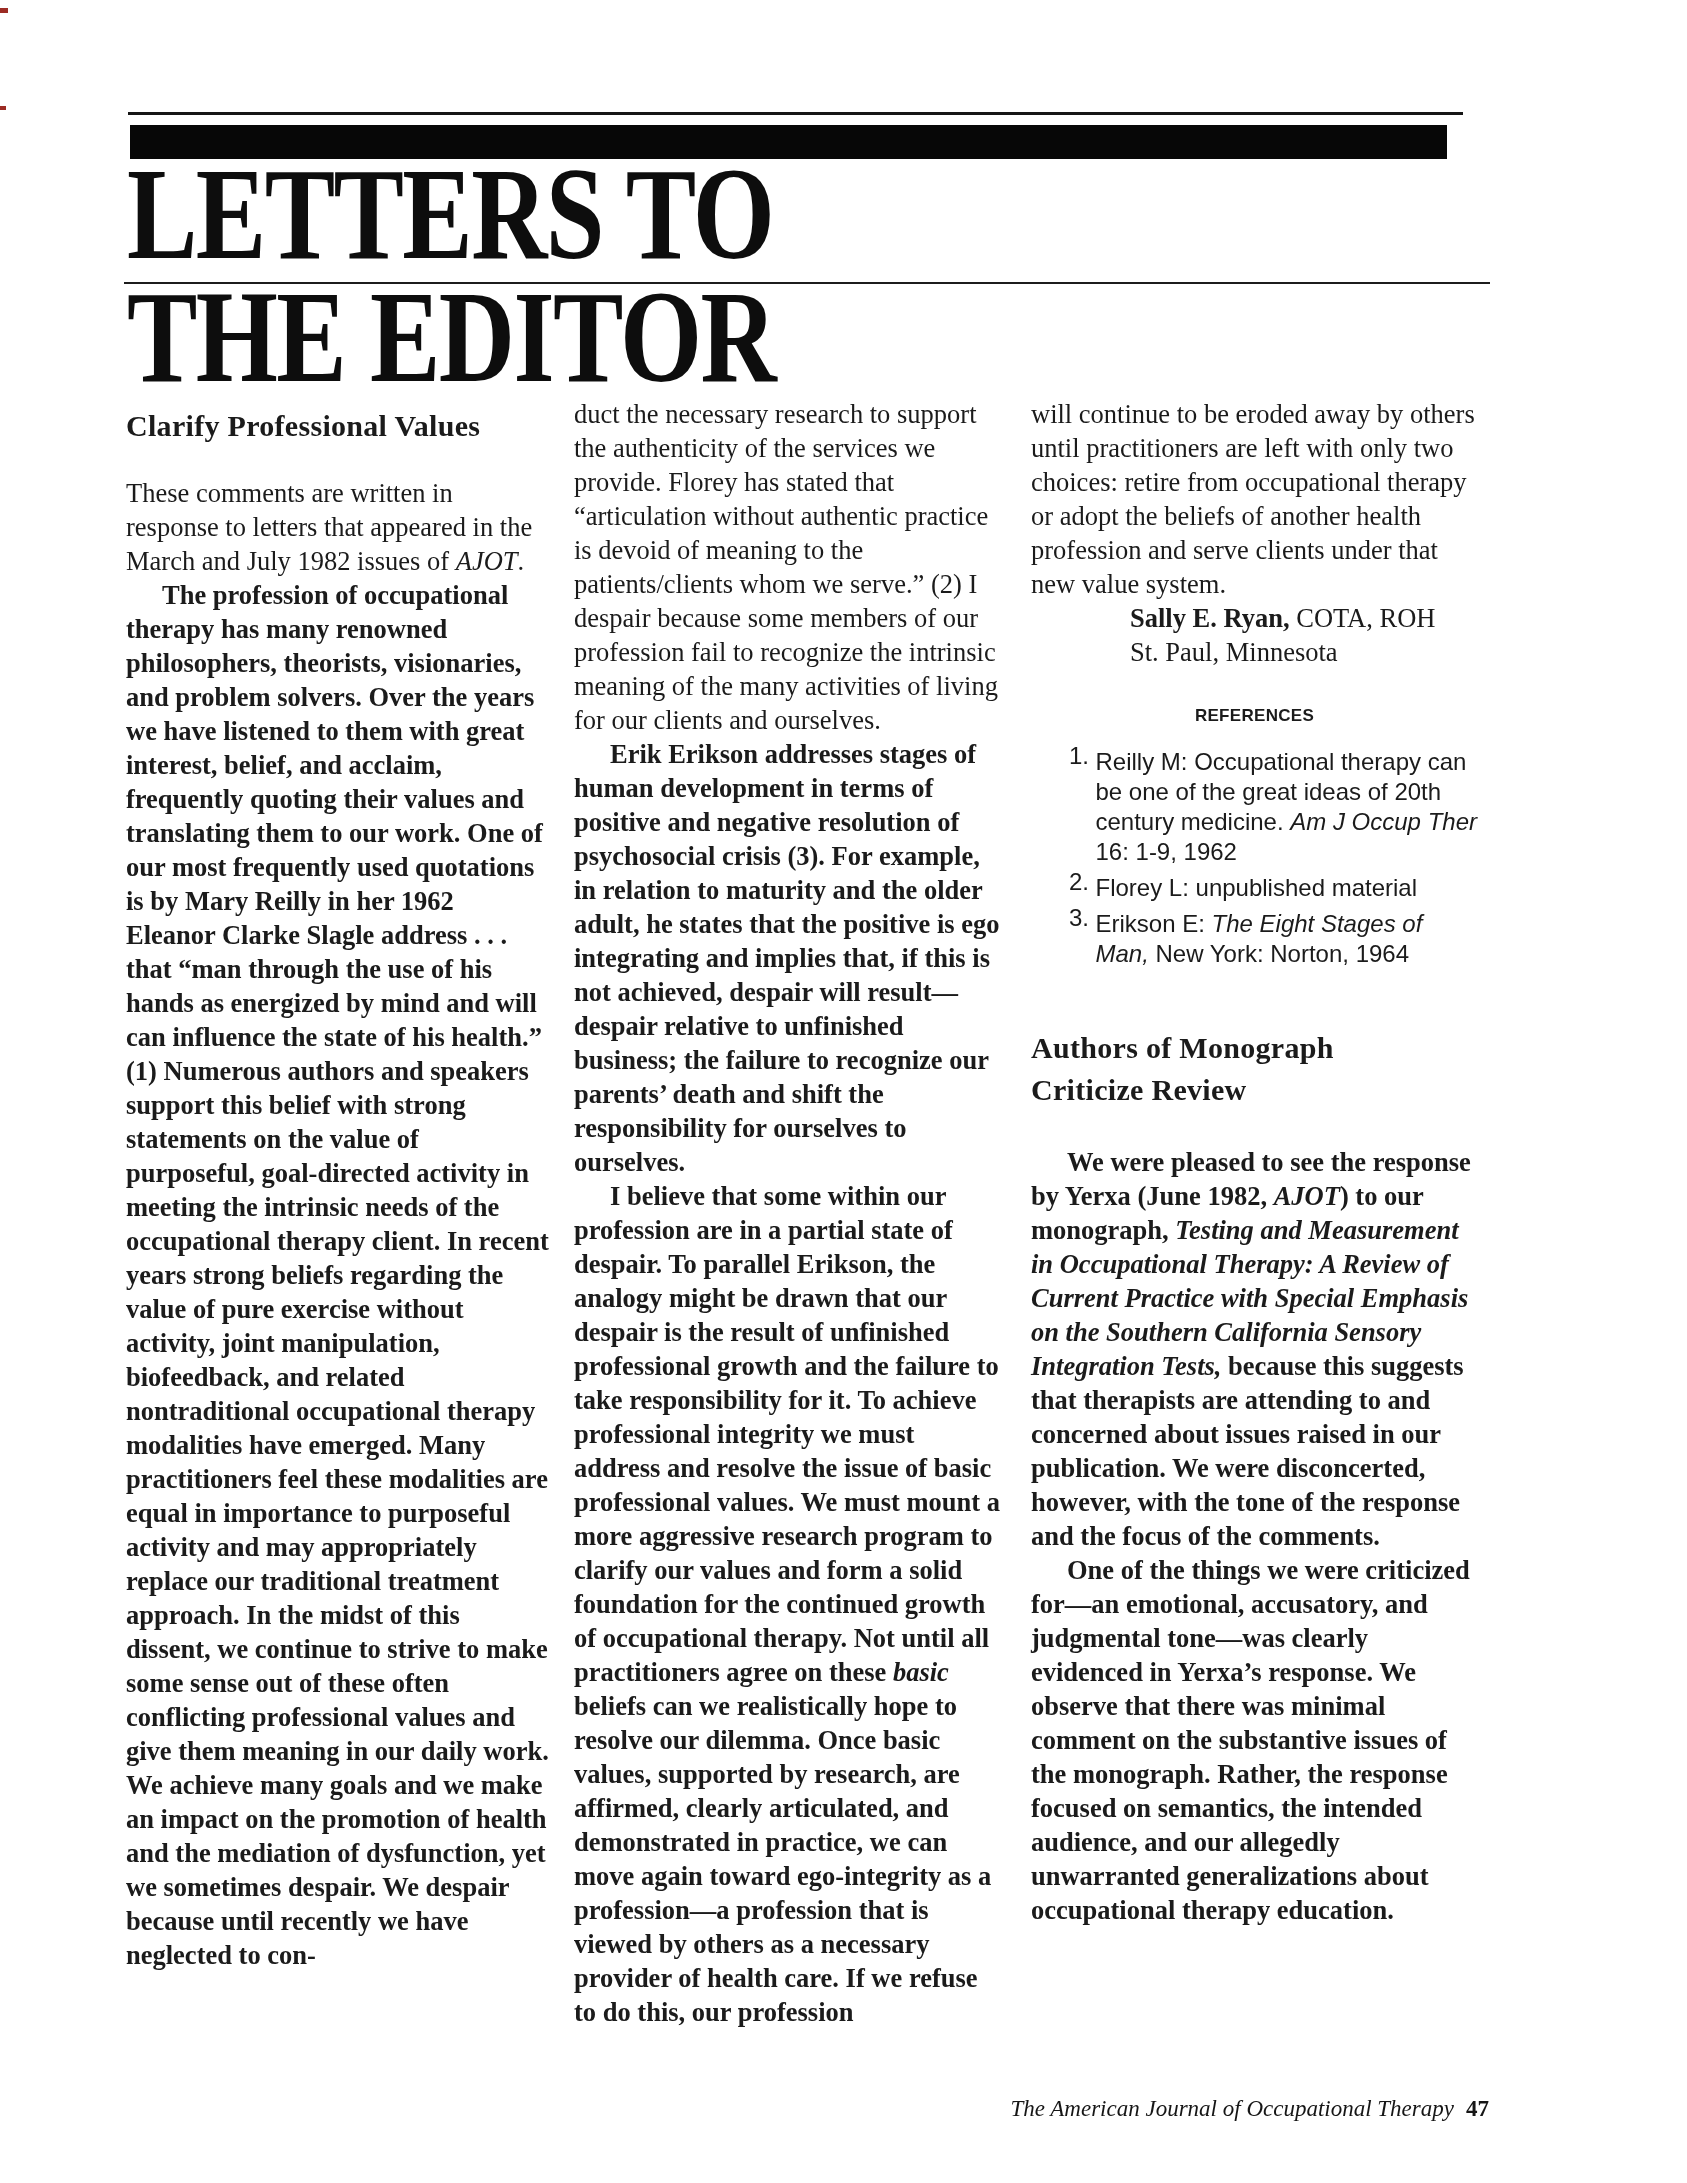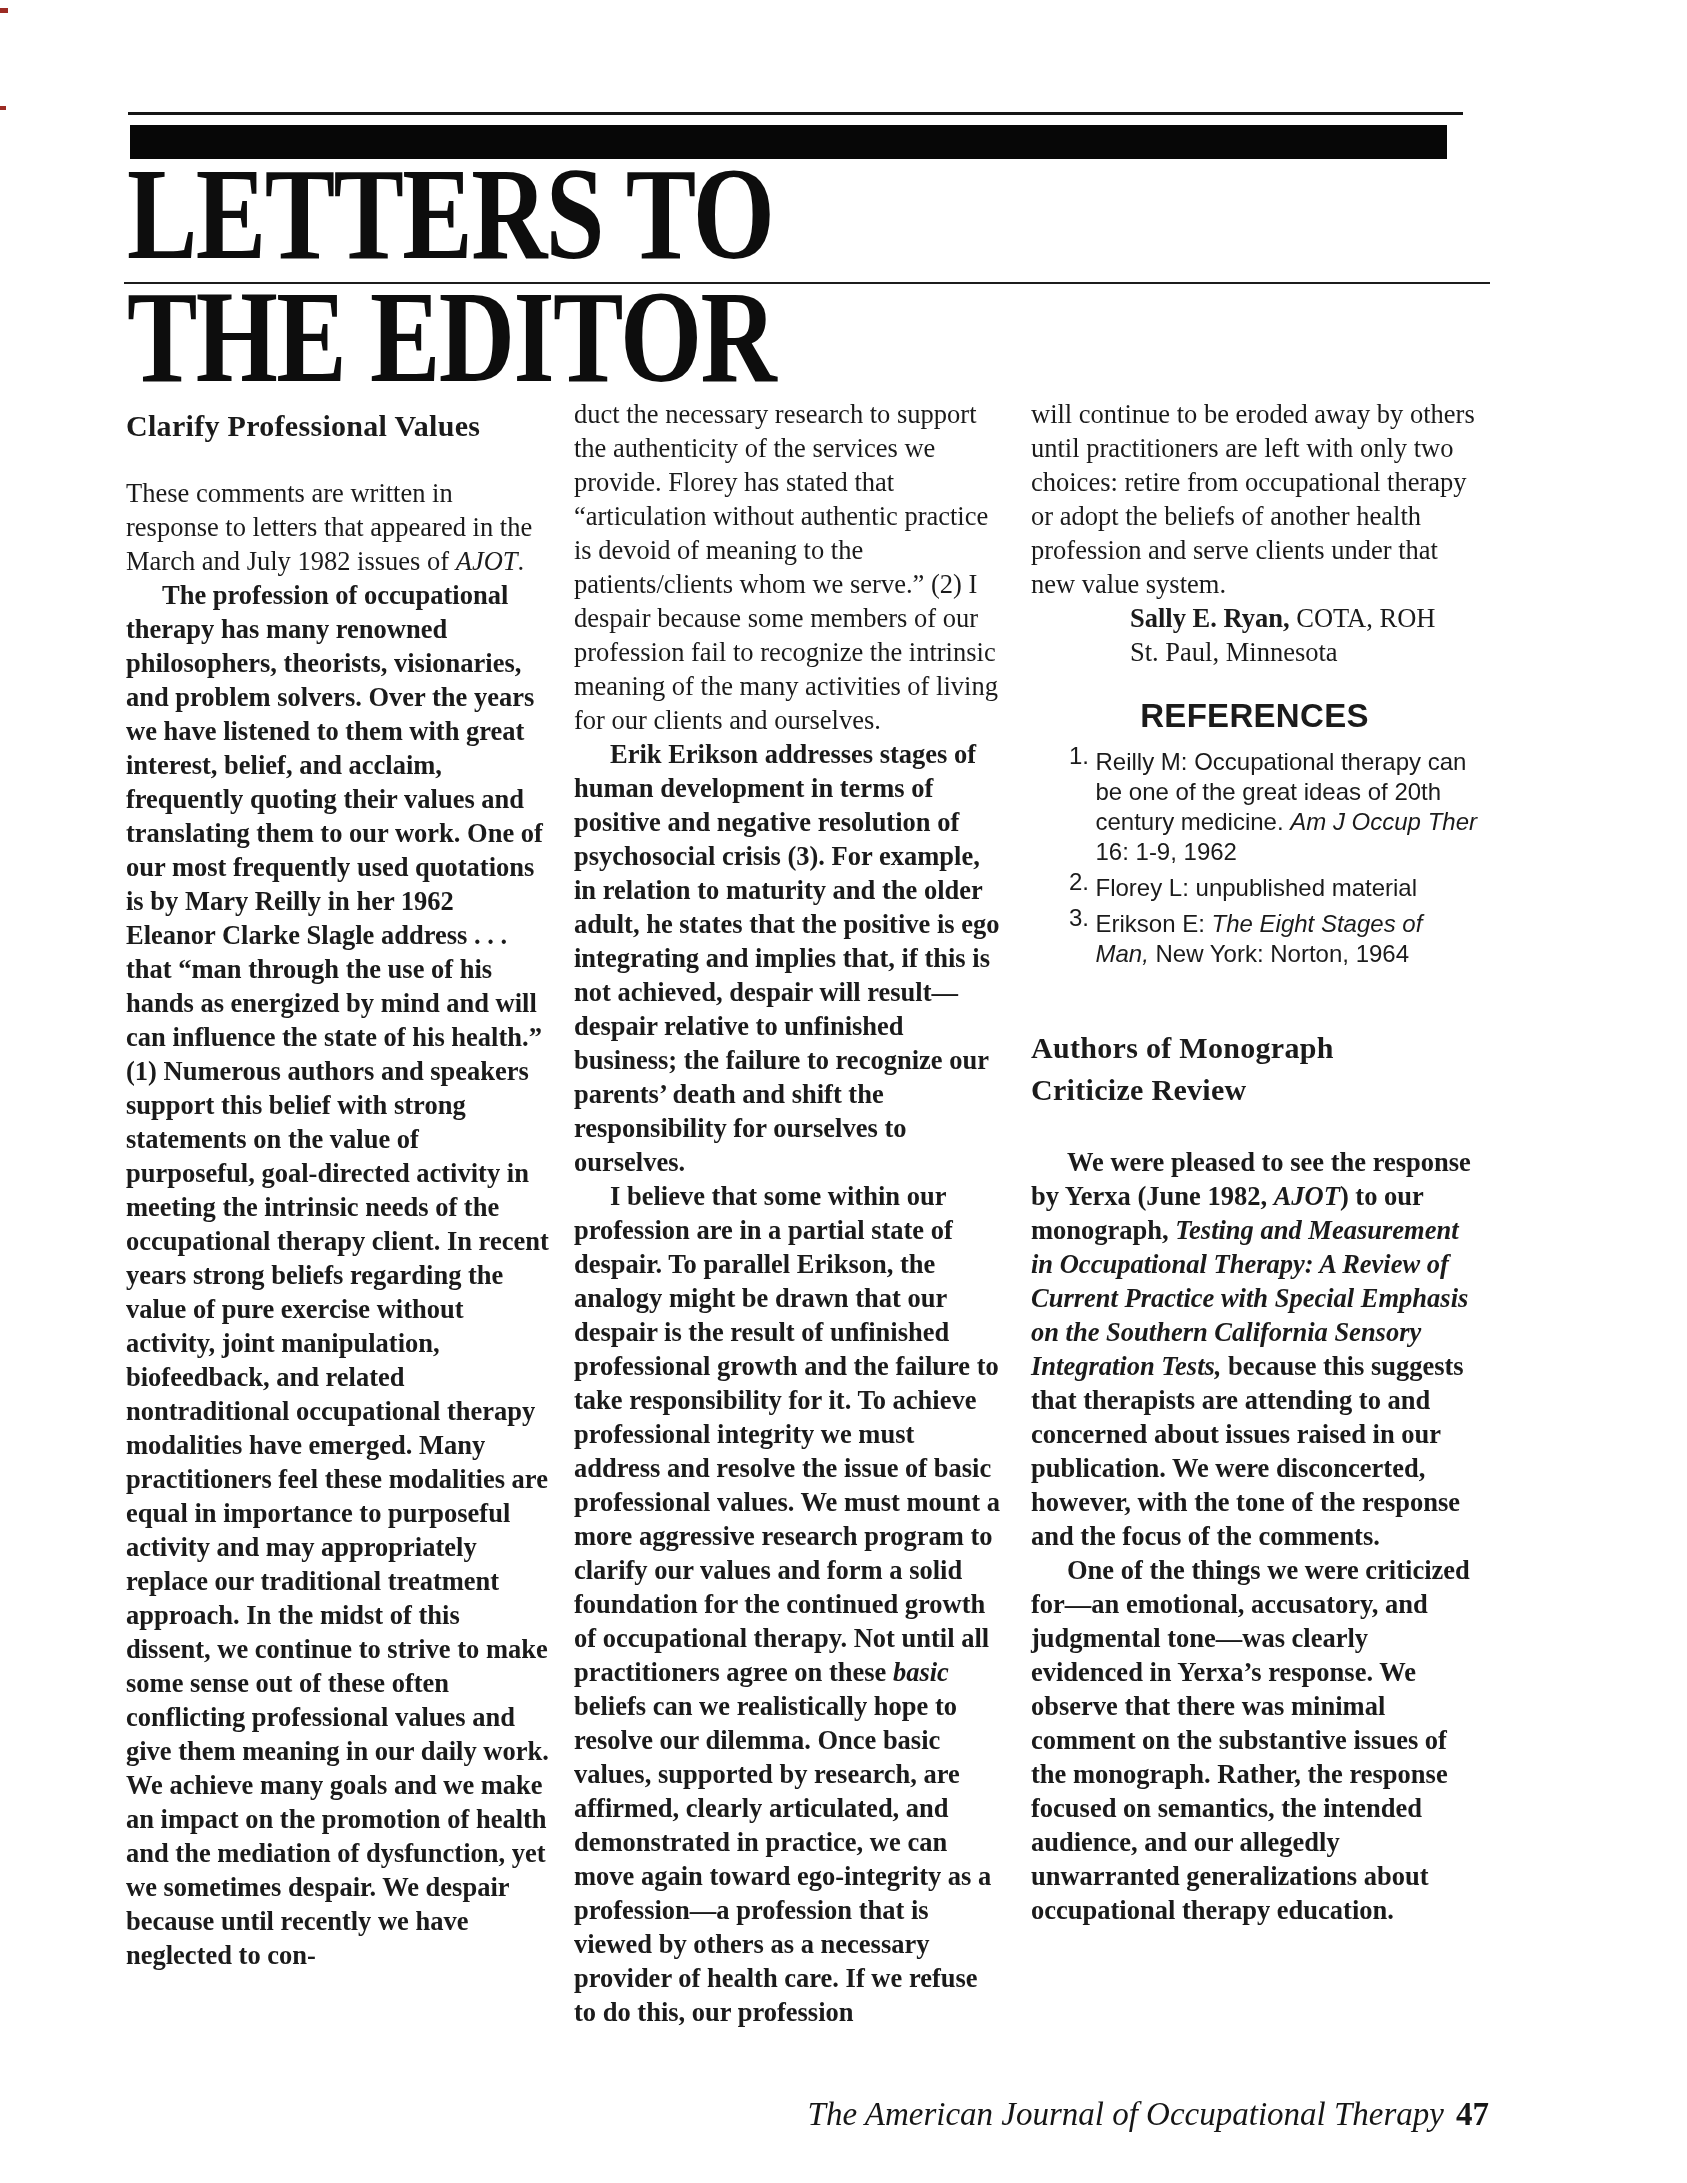--- a/index.html
+++ b/index.html
@@ -47,40 +47,40 @@
 
   .col p { margin: 0; text-align: left; }
   .col p.indent { text-indent: 36px; font-weight: bold; }
 
   .signature { padding-left: 99px; }
   .signature .sig-line { line-height: 34px; }
 
   .ref-heading {
     font-family: "Liberation Sans", sans-serif;
     font-weight: 700;
-    font-size: 33px;
+    font-size: 17px;
     text-align: center;
     margin: 30px 0 8px 0;
     letter-spacing: 0.3px;
   }
   .ref {
     display: flex;
     font-family: "Liberation Sans", sans-serif;
     font-size: 24px;
     line-height: 30px;
     margin-left: 38px;
   }
   .ref-num { width: 26.5px; flex: none; }
   .ref-body { flex: 1; margin-top: 6px; }
 
   .page-footer {
     position: absolute;
     top: 2096px;
     right: 198px;
-    font-size: 33px;
+    font-size: 23px;
     font-style: italic;
     white-space: nowrap;
     color: #161616;
   }
   .page-footer .page-num {
     font-style: normal;
     font-weight: 700;
     margin-left: 12px;
   }
 </style>

